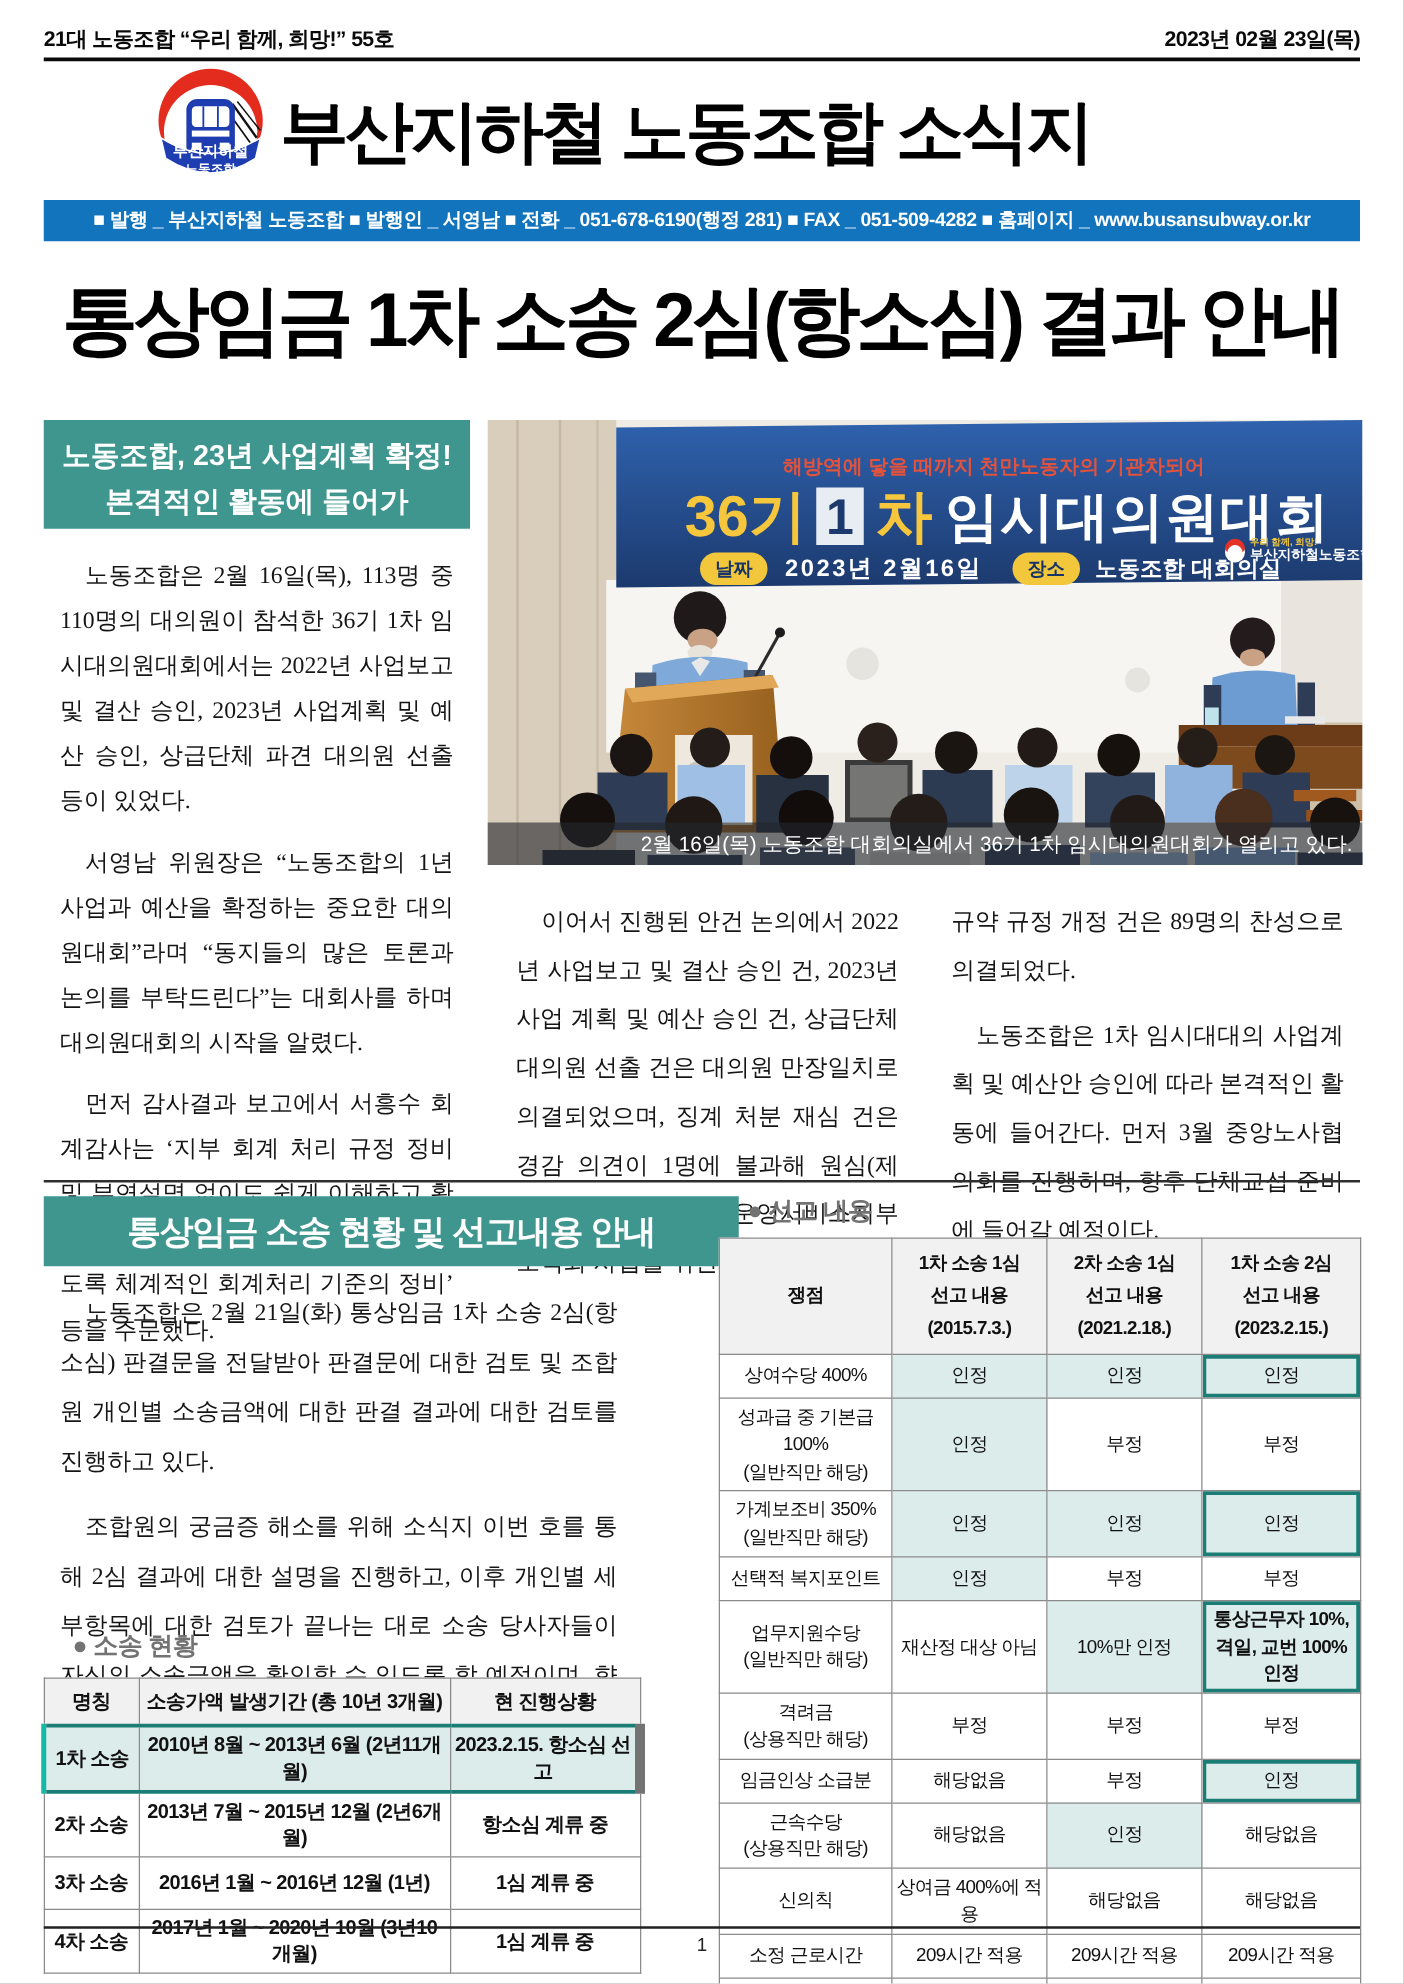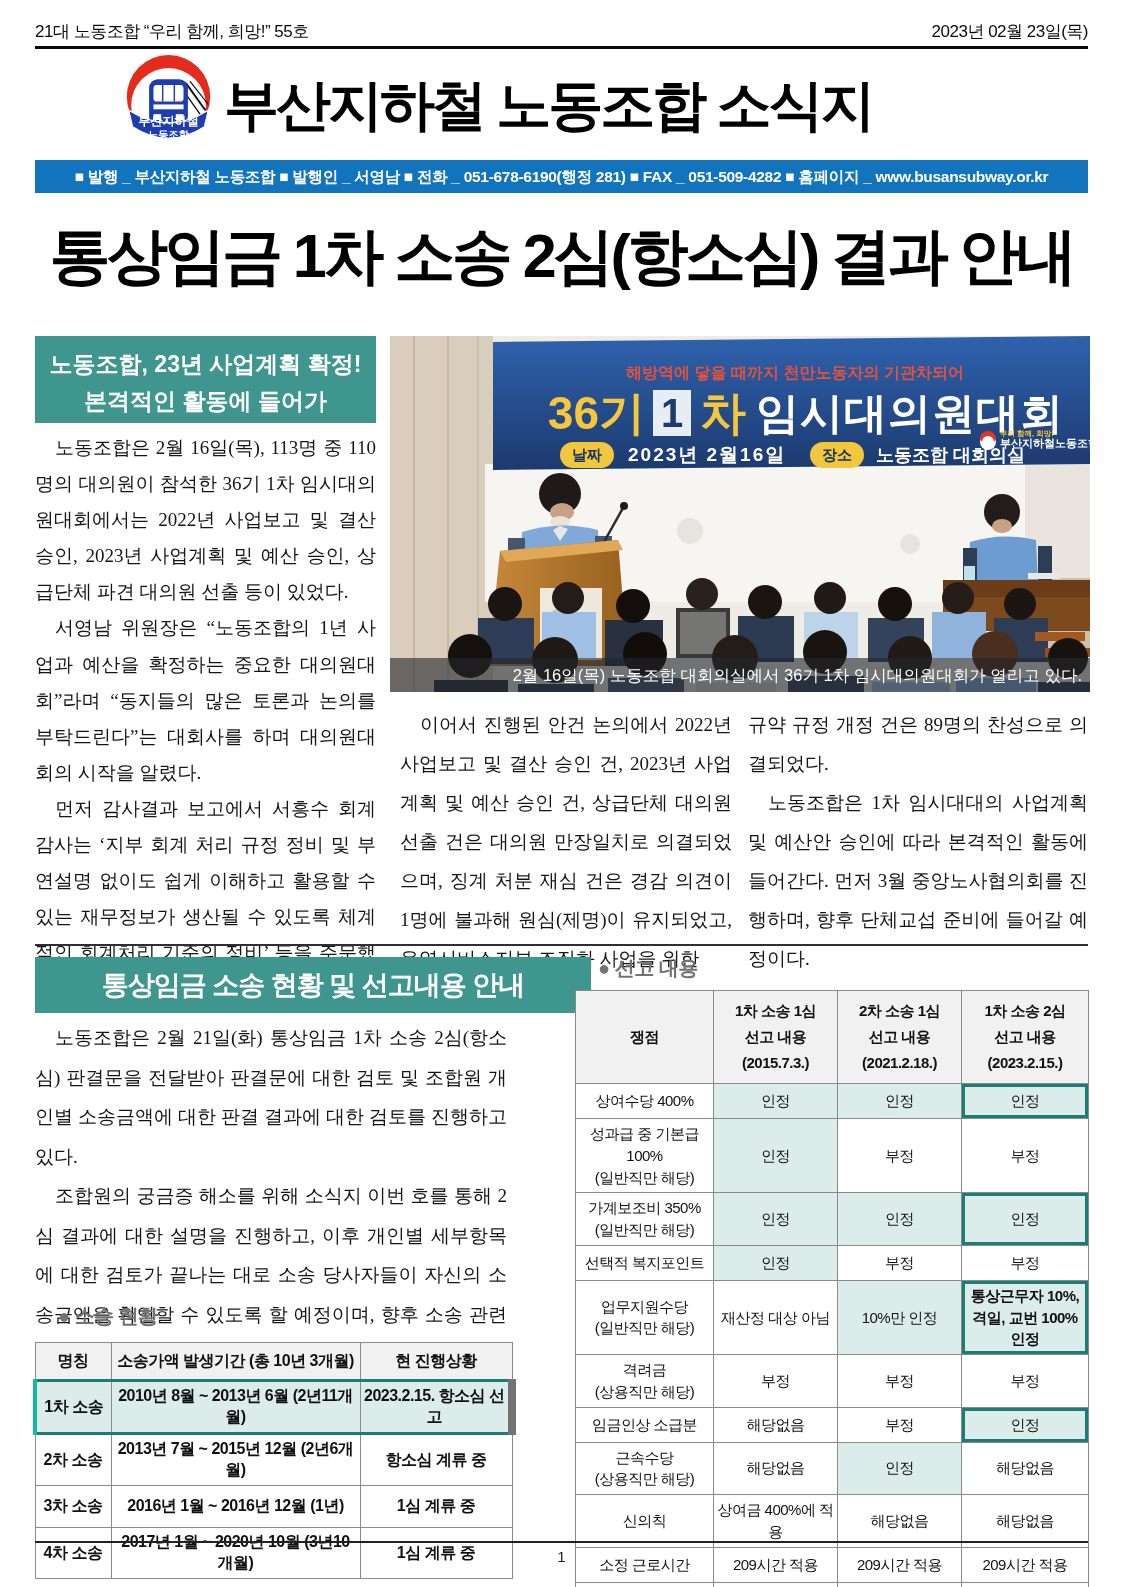--- a/index.html
+++ b/index.html
@@ -1,21 +1,21 @@
 <!DOCTYPE html>
 <html lang="ko"><head>
 <meta charset="utf-8">
 <style>
   html,body{margin:0;padding:0;background:#9a9a9a;}
   .page{position:relative;width:1123px;height:1587px;margin:0 auto;background:#ffffff;
         font-family:"Liberation Sans","DejaVu Sans",sans-serif;color:#111;overflow:hidden;}
   .abs{position:absolute;}
 
   
-  .top-meta{top:20px;font-size:17px;font-weight:normal;color:#0a0a0a;letter-spacing:-0.5px;}
+  .top-meta{top:20px;font-size:17px;font-weight:bold;color:#0a0a0a;letter-spacing:-0.5px;}
   .top-meta.l{left:35px;} .top-meta.r{right:35px;}
   .top-rule{left:35px;right:35px;top:46px;height:3px;background:#0a0a0a;}
 
   
   .logo{left:120px;top:54px;width:97px;height:97px;}
   .mast-title{left:224px;top:58px;width:880px;text-align:left;font-size:55px;font-weight:900;
               letter-spacing:-3px;color:#000;line-height:95px;white-space:nowrap;}
   .info-bar{left:35px;right:35px;top:160px;height:33px;background:#1274bd;color:#fff;
             font-size:15.5px;font-weight:bold;text-align:center;line-height:33px;letter-spacing:-0.3px;}
 
@@ -23,21 +23,21 @@
   .headline{left:0;right:0;top:216px;text-align:center;font-size:61px;font-weight:900;
             letter-spacing:-3.5px;color:#000;white-space:nowrap;}
 
   
   .teal-box{background:#3f968e;color:#fff;text-align:center;font-weight:bold;}
   .box1{left:35px;top:336px;width:341px;height:87px;font-size:23px;line-height:1.6;padding-top:10px;box-sizing:border-box;}
   .box2{left:35px;top:957px;width:556px;height:56px;font-size:27px;line-height:56px;letter-spacing:-1px;}
 
   
   .serif{font-family:"Liberation Serif","DejaVu Serif",serif;color:#151515;text-align:justify;}
-  .serif p{margin:0;text-indent:1.05em;word-break:break-all;}
+  .serif p{margin:13px;text-indent:1.05em;word-break:break-all;}
   .article1{left:35px;top:430px;width:341px;font-size:19px;line-height:1.9;}
   .col-mid{left:400px;top:706px;width:332px;font-size:19px;line-height:2.05;}
   .col-right{left:748px;top:706px;width:340px;font-size:19px;line-height:2.05;}
   .article2{left:35px;top:1018px;width:472px;font-size:19px;line-height:2.08;}
 
   
   .photo{left:390px;top:336px;width:700px;height:356px;}
 
   
   .sec-rule{left:35px;right:35px;top:944px;height:2px;background:#2f2f2f;}

